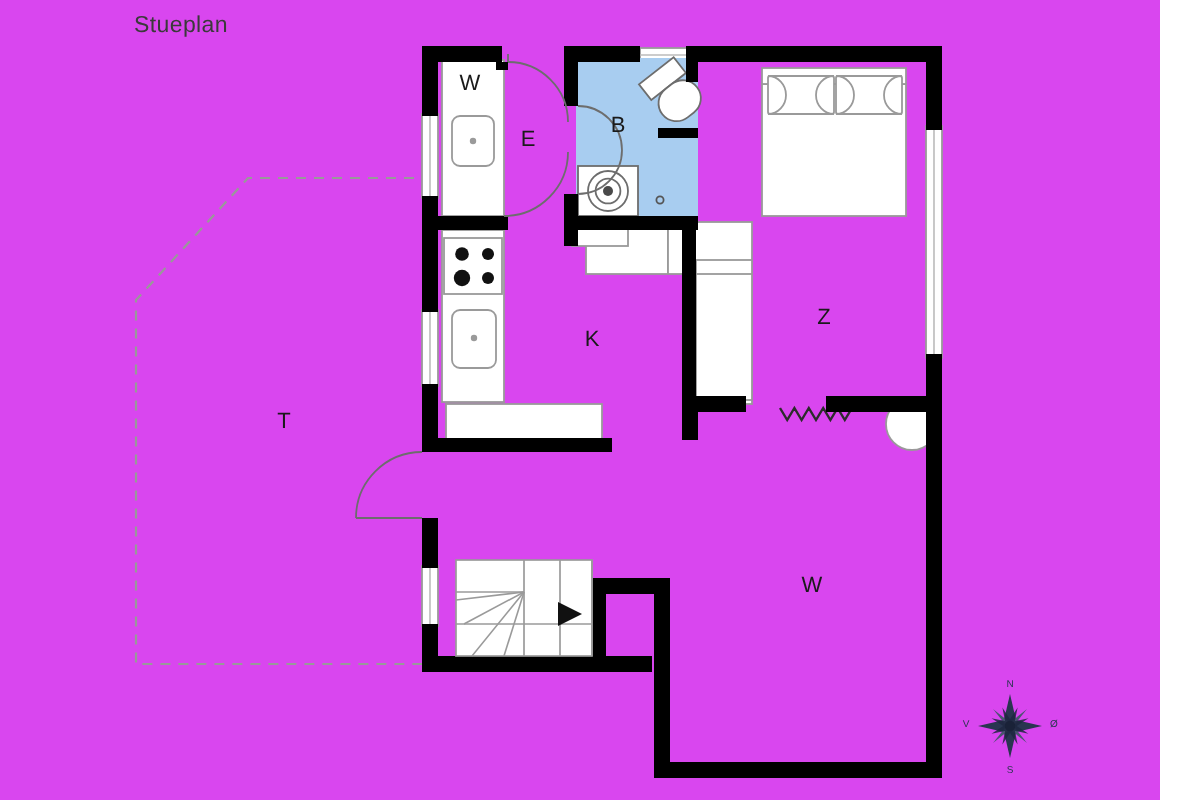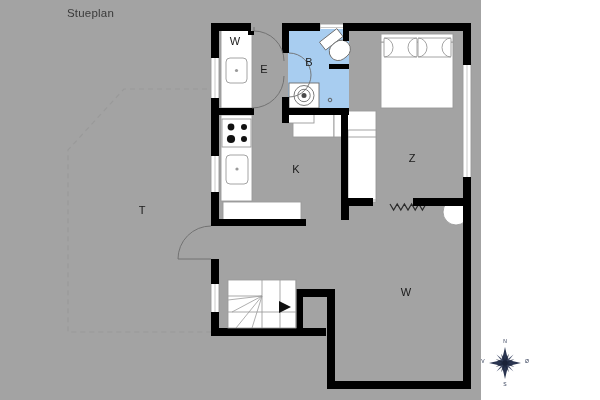--- a/index.html
+++ b/index.html
@@ -9,23 +9,23 @@
   }
   body {
     width: 600px;
     height: 400px;
     font-family: "Liberation Sans", sans-serif;
     overflow: hidden;
     position: relative;
   }
   #floorplan-root {
     position: relative;
-    width: 481px;
+    width: 580px;
     height: 400px;
-    background: #a3a3a3;
+    background: #d946ef;
   }
   #plan-title {
     position: absolute;
     left: 67px;
     top: 7px;
     font-family: "Liberation Sans", sans-serif;
     font-size: 11.5px;
     color: #3a3a3a;
     letter-spacing: 0.2px;
     white-space: nowrap;

